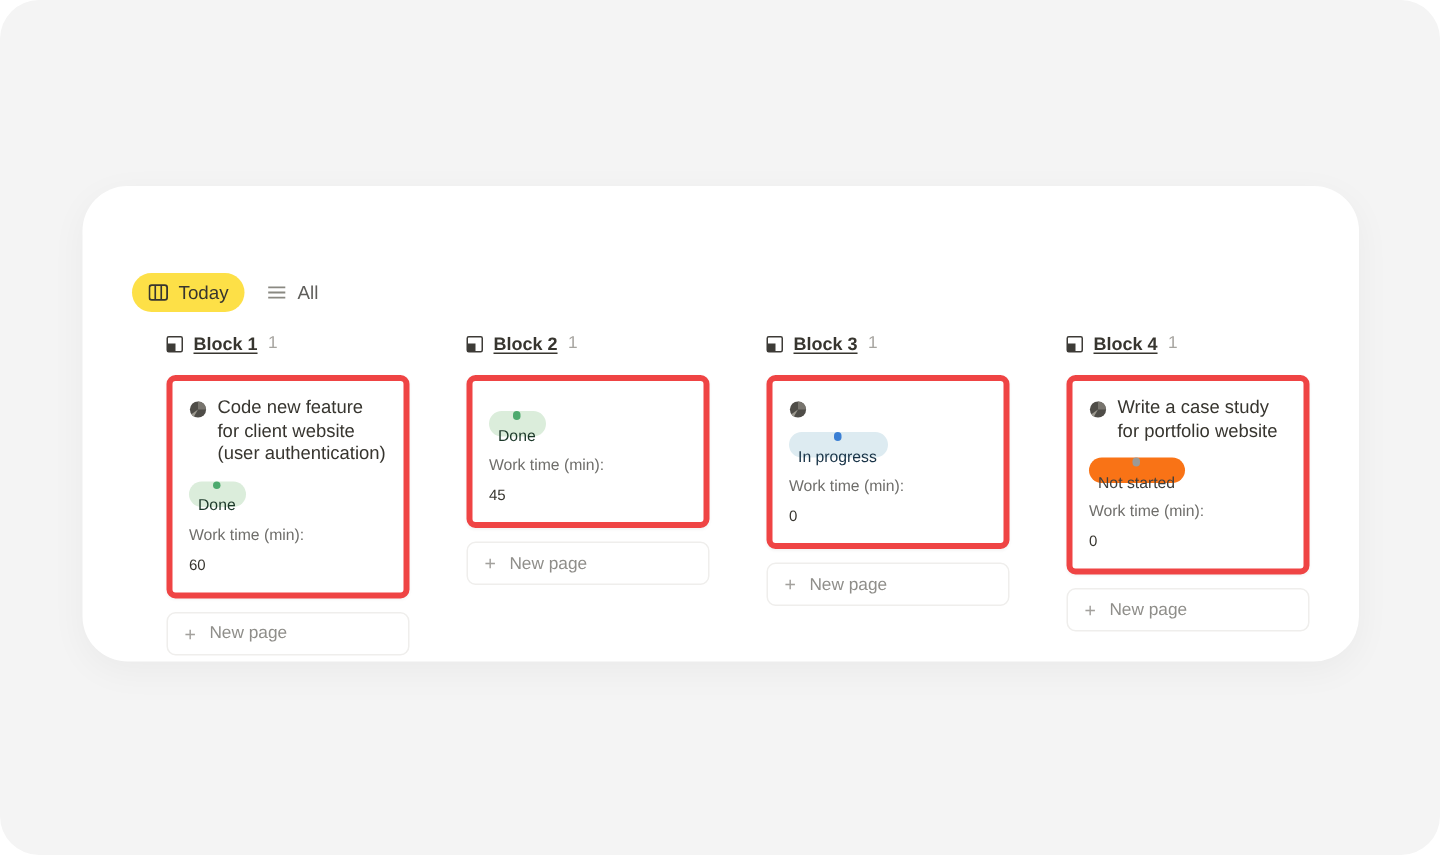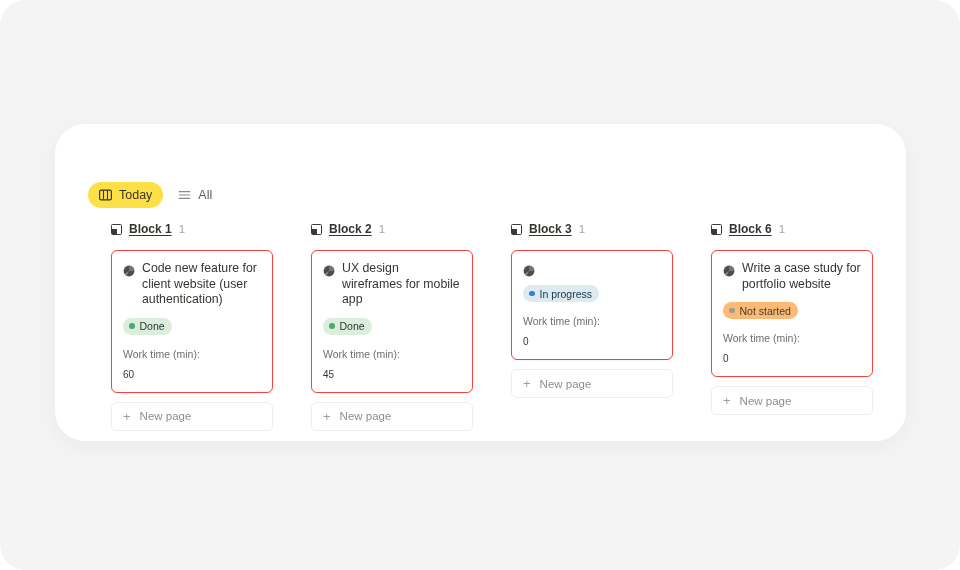--- a/index.html
+++ b/index.html
@@ -110,21 +110,21 @@
     content: "";
     position: absolute;
     left: 0; bottom: 0;
     width: 4.5px; height: 4.5px;
     background: #3d3b37;
   }
 
   
   .card {
     background: #ffffff;
-    border: 1px solid #ef4444;
+    border: 4px solid #ef4444;
     border-radius: 6px;
     padding: 10px 11px 12px 11px;
     box-shadow: 0 1px 2px rgba(15,15,15,0.045);
     margin-bottom: 9px;
     cursor: pointer;
   }
 
   .card-title-row {
     display: flex;
     align-items: flex-start;
@@ -147,31 +147,32 @@
   .badge {
     display: inline-flex;
     align-items: center;
     gap: 5px;
     height: 17px;
     padding: 0 7px 0 6px;
     border-radius: 9px;
     font-size: 10.5px;
     margin-top: 10px;
     white-space: nowrap;
+    flex-direction: column;
   }
   .badge .dot {
     width: 5.5px; height: 5.5px; border-radius: 50%;
     flex: 0 0 5.5px;
   }
 
   .badge-done       { background: #dbeddb; color: #1c3829; }
   .badge-done .dot  { background: #4daa6e; }
   .badge-progress      { background: #ddebf1; color: #183347; }
   .badge-progress .dot { background: #3b7fd4; }
-  .badge-notstarted      { background: #fdba74; color: #3f3f3e; }
+  .badge-notstarted      { background: #f97316; color: #3f3f3e; }
   .badge-notstarted .dot { background: #9b9a97; }
 
   .prop-label {
     font-size: 10.5px;
     color: #6f6e6b;
     margin-top: 13px;
   }
   .prop-value {
     font-size: 10px;
     color: #37352f;
@@ -259,30 +260,20 @@
         </div>
       </div>
 
       <div class="column">
         <div class="col-head">
           <span class="block-icon"></span>
           <span class="col-title">Block 2</span>
           <span class="col-count">1</span>
         </div>
         <div class="card">
-          <div class="card-title-row">
-            <span class="page-icon">
-              <svg width="12" height="12" viewBox="0 0 12 12">
-                <circle cx="6" cy="6" r="5.4" fill="#4f4d48"></circle>
-                <path d="M6 0.6 A5.4 5.4 0 0 1 11.4 6 L6 6 Z" fill="#78756e"></path>
-                <path d="M1.6 9.2 L6 6 L3.2 10.8 Z" fill="#9b988f"></path>
-              </svg>
-            </span>
-            <span class="card-title">UX design wireframes for mobile app</span>
-          </div>
           <span class="badge badge-done">
             <span class="dot"></span>
             <span>Done</span>
           </span>
           <div class="prop-label">Work time (min):</div>
           <div class="prop-value">45</div>
         </div>
         <div class="new-page">
           <span class="plus">+</span>
           <span>New page</span>
@@ -314,21 +305,21 @@
         </div>
         <div class="new-page">
           <span class="plus">+</span>
           <span>New page</span>
         </div>
       </div>
 
       <div class="column">
         <div class="col-head">
           <span class="block-icon"></span>
-          <span class="col-title">Block 6</span>
+          <span class="col-title">Block 4</span>
           <span class="col-count">1</span>
         </div>
         <div class="card">
           <div class="card-title-row">
             <span class="page-icon">
               <svg width="12" height="12" viewBox="0 0 12 12">
                 <circle cx="6" cy="6" r="5.4" fill="#4f4d48"></circle>
                 <path d="M6 0.6 A5.4 5.4 0 0 1 11.4 6 L6 6 Z" fill="#78756e"></path>
                 <path d="M1.6 9.2 L6 6 L3.2 10.8 Z" fill="#9b988f"></path>
               </svg>

